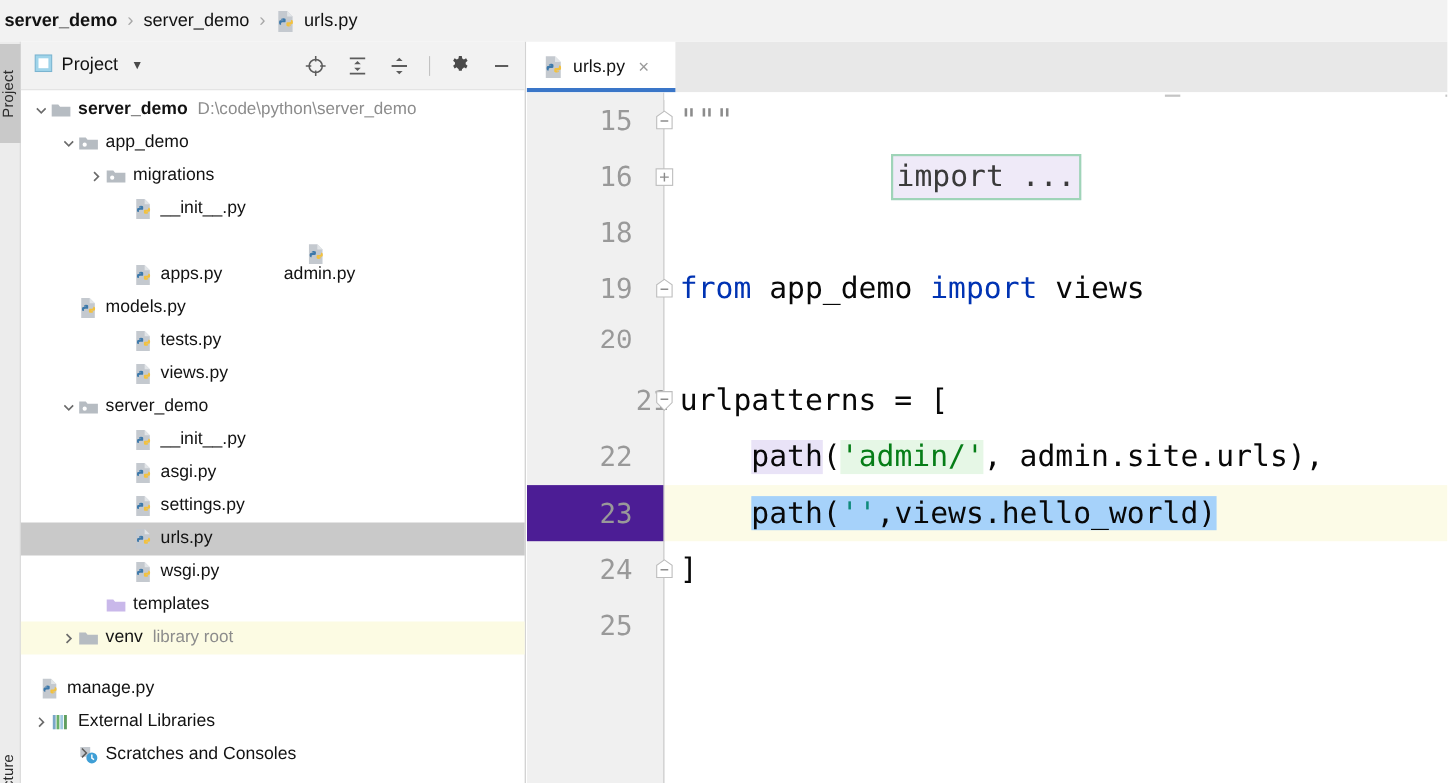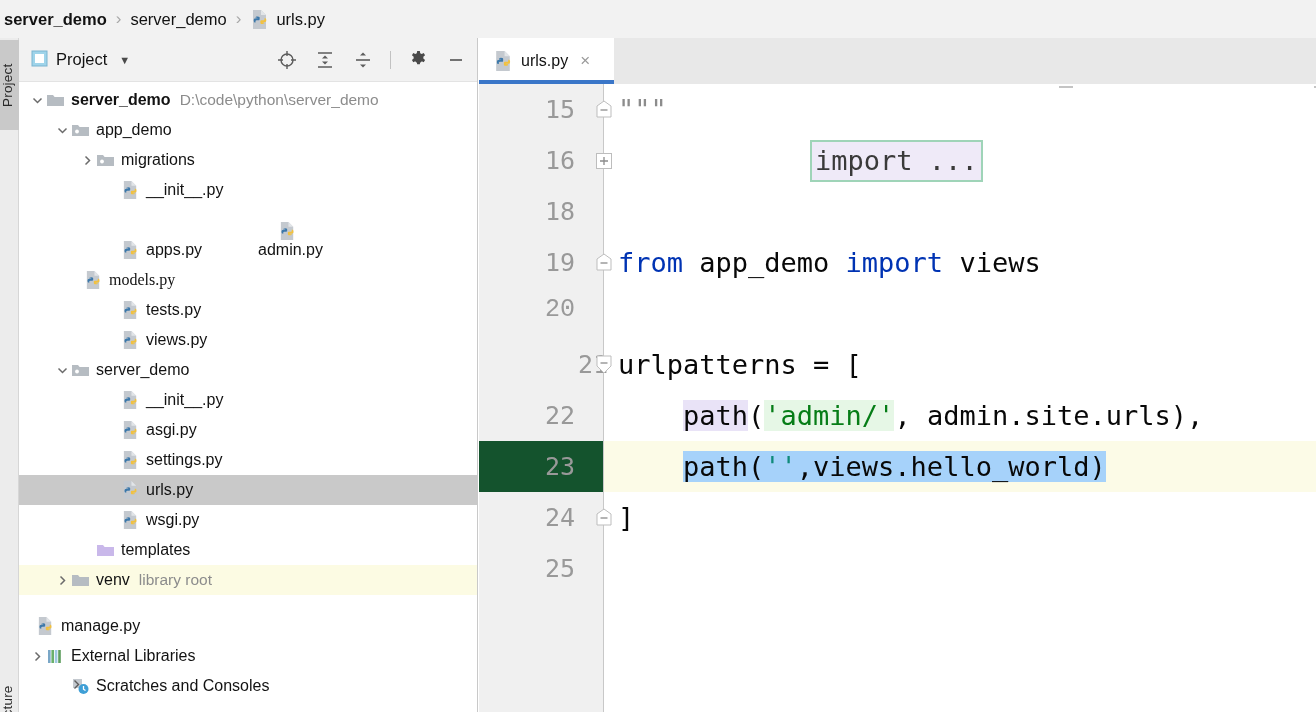--- a/index.html
+++ b/index.html
@@ -84,21 +84,21 @@
   .gutter {
     position:absolute; left:0; top:0; width:125px; height:628px;
     background:#f0f0f0;
   }
   .gutter-line {
     position:absolute; left:0; width:125px; height:51px;
     display:flex; align-items:center; justify-content:flex-end;
     padding-right:29px;
     font-family:"DejaVu Sans Mono", monospace; font-size:25px; color:#999999;
   }
-  .gutter-line.current { background:#14532d; }
+  .gutter-line.current { background:#4c1d95; }
   .fold-rail { position:absolute; left:124px; top:0; width:1px; height:628px; background:#c8c8c8; }
 
   .fold-marker {
     position:absolute; left:116px; width:18px; height:18px; cursor:pointer;
   }
   .lightbulb { position:absolute; left:148px; width:22px; height:22px; cursor:pointer; }
 
   .code-lines { position:absolute; left:125px; top:0; right:0; height:628px; }
   .cl {
     position:absolute; left:0; height:51px; width:712px;
@@ -277,21 +277,21 @@
           <span class="ficon">
             <svg width="19" height="20" viewBox="0 0 20 21">
               <path d="M3 1h8l5 5v14H3z" fill="#c4c9cf"></path>
               <path d="M11 1l5 5h-5z" fill="#e2e5e8"></path>
               <path d="M7.6 7.5c-2 0-1.9 .85-1.9 .85l0 .9h1.95v.27H5.0s-1.3-.15-1.3 1.9c0 2.05 1.14 1.98 1.14 1.98h.68v-.94s-.04-1.14 1.12-1.14h1.93s1.08.02 1.08-1.05V8.6s.16-1.1-2.05-1.1zm-1.07.6a.35.35 0 1 1 0 .7.35.35 0 0 1 0-.7z" fill="#3c78aa"></path>
               <path d="M12.4 15.1c2 0 1.9-.85 1.9-.85v-.9h-1.95v-.27h2.65s1.3.15 1.3-1.9c0-2.05-1.14-1.98-1.14-1.98h-.68v.94s.04 1.14-1.12 1.14h-1.93s-1.08-.02-1.08 1.05V14s-.16 1.1 2.05 1.1zm1.07-.6a.35.35 0 1 1 0-.7.35.35 0 0 1 0 .7z" fill="#f2c13f"></path>
             </svg>
           </span>
           <span class="label">apps.py</span>
         </div>
-        <div class="row" style="padding-left: 48px; font-family: Liberation Serif, serif;">
+        <div class="row" style="padding-left: 35px;">
           <span class="arrow blank"></span>
           <span class="ficon">
             <svg width="19" height="20" viewBox="0 0 20 21">
               <path d="M3 1h8l5 5v14H3z" fill="#c4c9cf"></path>
               <path d="M11 1l5 5h-5z" fill="#e2e5e8"></path>
               <path d="M7.6 7.5c-2 0-1.9 .85-1.9 .85l0 .9h1.95v.27H5.0s-1.3-.15-1.3 1.9c0 2.05 1.14 1.98 1.14 1.98h.68v-.94s-.04-1.14 1.12-1.14h1.93s1.08.02 1.08-1.05V8.6s.16-1.1-2.05-1.1zm-1.07.6a.35.35 0 1 1 0 .7.35.35 0 0 1 0-.7z" fill="#3c78aa"></path>
               <path d="M12.4 15.1c2 0 1.9-.85 1.9-.85v-.9h-1.95v-.27h2.65s1.3.15 1.3-1.9c0-2.05-1.14-1.98-1.14-1.98h-.68v.94s.04 1.14-1.12 1.14h-1.93s-1.08-.02-1.08 1.05V14s-.16 1.1 2.05 1.1zm1.07-.6a.35.35 0 1 1 0-.7.35.35 0 0 1 0 .7z" fill="#f2c13f"></path>
             </svg>
           </span>
           <span class="label">models.py</span>

